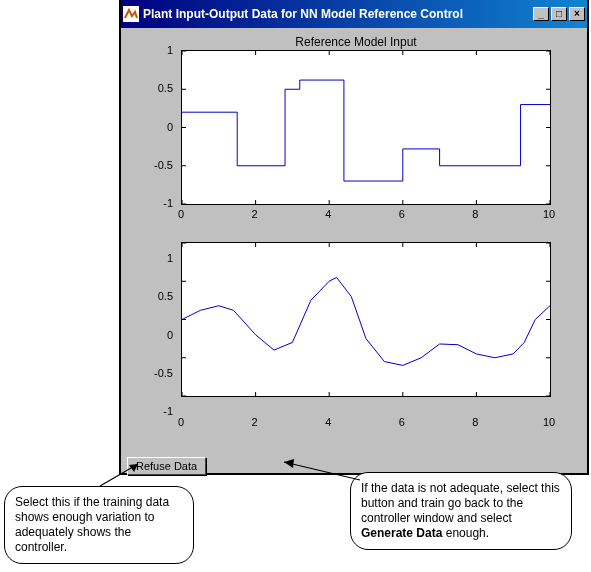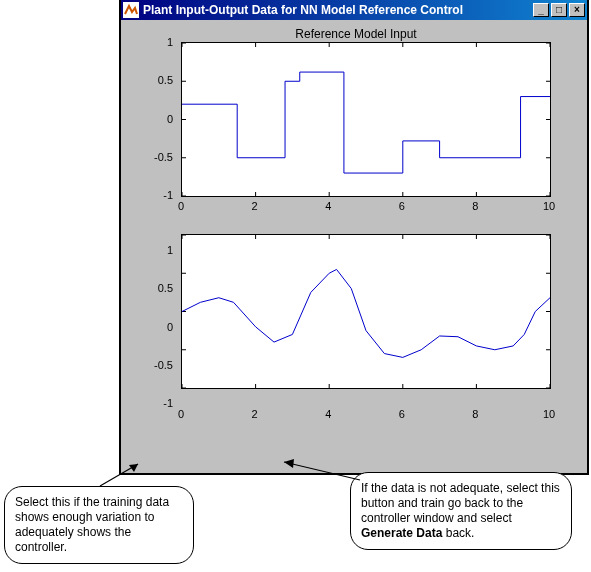--- a/index.html
+++ b/index.html
@@ -16,21 +16,21 @@
     left: 119px;
     top: 0;
     width: 470px;
     height: 475px;
     border: 2px solid #000;
     border-top: none;
     background: #c0c0c0;
     box-sizing: border-box;
   }
   .titlebar {
-    height: 20px;
+    height: 28px;
     background: linear-gradient(to right, #000080, #1084d0);
     display: flex;
     align-items: center;
     padding: 0 2px;
   }
   .titlebar-icon {
     width: 16px;
     height: 16px;
     background: #fff;
     margin-right: 4px;
@@ -263,30 +263,31 @@
           <div class="xtick" style="left: 0px;">0</div>
           <div class="xtick" style="left: 73.6px;">2</div>
           <div class="xtick" style="left: 147.2px;">4</div>
           <div class="xtick" style="left: 220.8px;">6</div>
           <div class="xtick" style="left: 294.4px;">8</div>
           <div class="xtick" style="left: 368px;">10</div>
         </div>
     </div>
 
     <div class="btnrow">
+      <button class="btn95">Refuse Data</button>
     </div>
   </div>
 </div>
 
 <div class="callout" style="left:4px; top:486px; width:168px;">
   <span>Select this if the training data shows enough variation to adequately shows the controller.</span>
 </div>
 
 <div class="callout" style="left:350px; top:472px; width:200px;">
-  <span>If the data is not adequate, select this button and train go back to the controller window and select </span><b>Generate Data</b><span> back.</span>
+  <span>If the data is not adequate, select this button and train go back to the controller window and select </span><b>Generate Data</b><span> enough.</span>
 </div>
 
 <svg class="arrow" style="left:0;top:0;width:591px;height:572px;">
 
   <line x1="100" y1="486" x2="138" y2="464" stroke="#000" stroke-width="1.2"></line>
   <polygon points="138,464 129,465 134,472" fill="#000"></polygon>
 
   <line x1="360" y1="480" x2="284" y2="462" stroke="#000" stroke-width="1.2"></line>
   <polygon points="284,462 294,459 293,468" fill="#000"></polygon>
 </svg>

